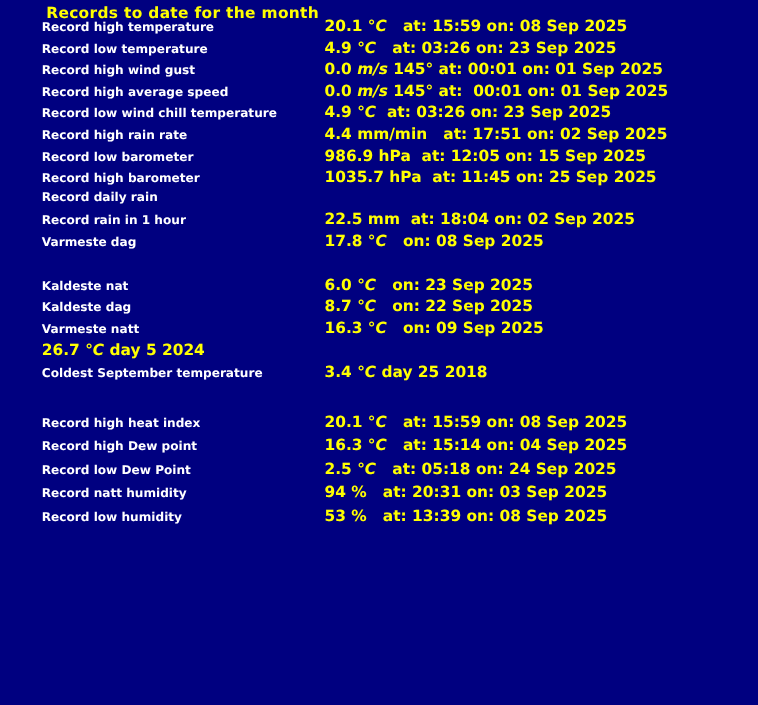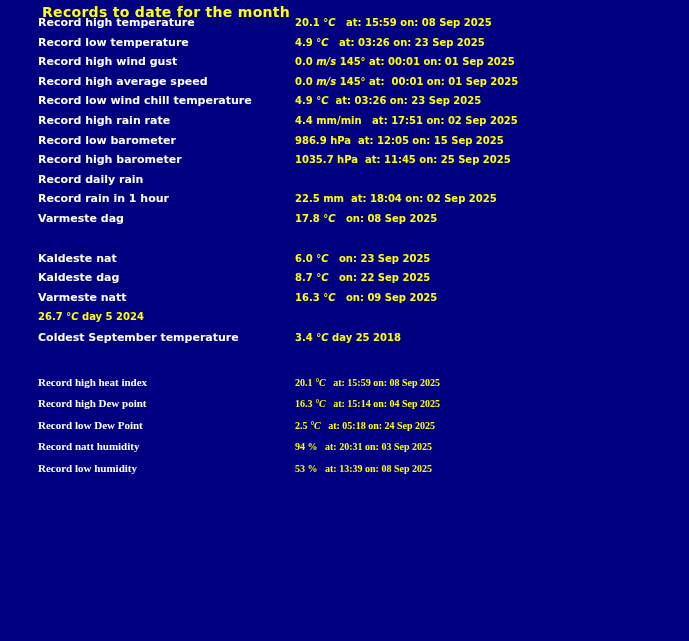--- a/index.html
+++ b/index.html
@@ -27,38 +27,38 @@
     letter-spacing: 0.3px;
     white-space: pre;
   }
   .records {
     position: absolute;
     left: 38px; top: 16px;
     width: 645px;
   }
   .section { display: block; }
   .section-2 { margin-top: 20px; }
-  .section-3 { margin-top: 25px; font-family: Liberation Serif, serif; }
+  .section-3 { margin-top: 25px; }
   .row {
     display: flex;
     align-items: baseline;
     height: 19.6px;
   }
   .section-2 .row { height: 19.8px; }
   .section-3 .row { height: 21.6px; }
   .row-label {
     flex: 0 0 257px;
     color: var(--label-color);
     font-size: 11px;
     font-weight: bold;
     white-space: pre;
   }
   .row-value {
     color: var(--value-color);
-    font-size: 10px;
+    font-size: 14px;
     font-weight: bold;
     white-space: pre;
   }
   .unit.italic { font-style: italic; }
 </style>
 </head>
 <body>
 
 <div class="page-title">Records to date for the month</div>
 

